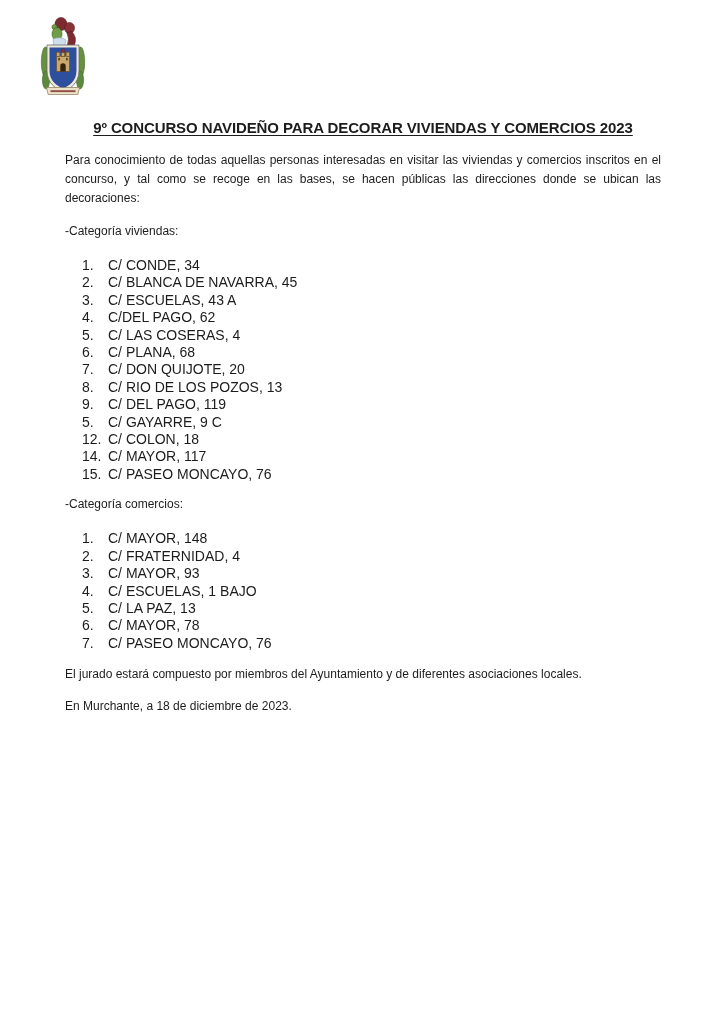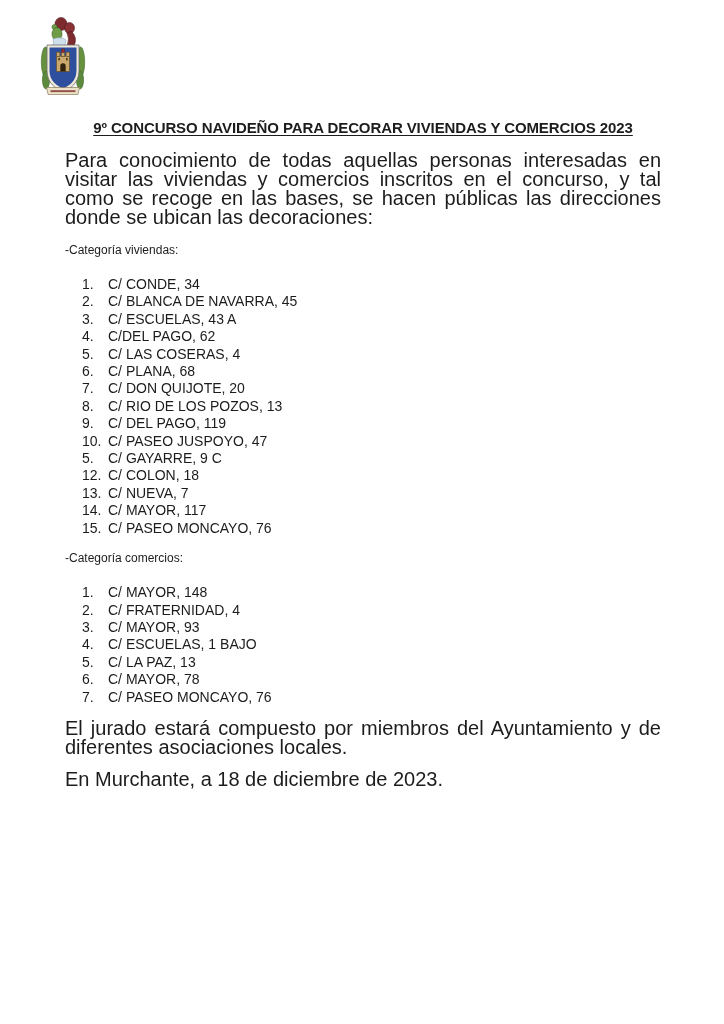--- a/index.html
+++ b/index.html
@@ -31,21 +31,21 @@
     font-size: 15px;
     font-weight: bold;
     line-height: 20px;
     text-align: center;
     text-decoration: underline;
     text-underline-offset: 2px;
     letter-spacing: -0.1px;
   }
   p.body-par {
     margin: 13px 0 0 0;
-    font-size: 20px;
+    font-size: 12px;
     line-height: 19px;
   }
   .justify { text-align: justify; }
   .cat-heading {
     margin: 14px 0 0 0;
     font-size: 12px;
     line-height: 18px;
   }
   ol.addr-list {
     list-style: none;
@@ -156,36 +156,28 @@
         </li>
       <li>
           <span class="num">8.</span>
           <span class="addr">C/ RIO DE LOS POZOS, 13</span>
         </li>
       <li>
           <span class="num">9.</span>
           <span class="addr">C/ DEL PAGO, 119</span>
         </li>
       <li>
-          <span class="num">10.</span>
-          <span class="addr">C/ PASEO JUSPOYO, 47</span>
-        </li>
-      <li>
           <span class="num">5.</span>
           <span class="addr">C/ GAYARRE, 9 C</span>
         </li>
       <li>
           <span class="num">12.</span>
           <span class="addr">C/ COLON, 18</span>
         </li>
       <li>
-          <span class="num">13.</span>
-          <span class="addr">C/ NUEVA, 7</span>
-        </li>
-      <li>
           <span class="num">14.</span>
           <span class="addr">C/ MAYOR, 117</span>
         </li>
       <li>
           <span class="num">15.</span>
           <span class="addr">C/ PASEO MONCAYO, 76</span>
         </li>
     </ol>
 
     <p class="cat-heading list-gap">-Categoría comercios:</p>

